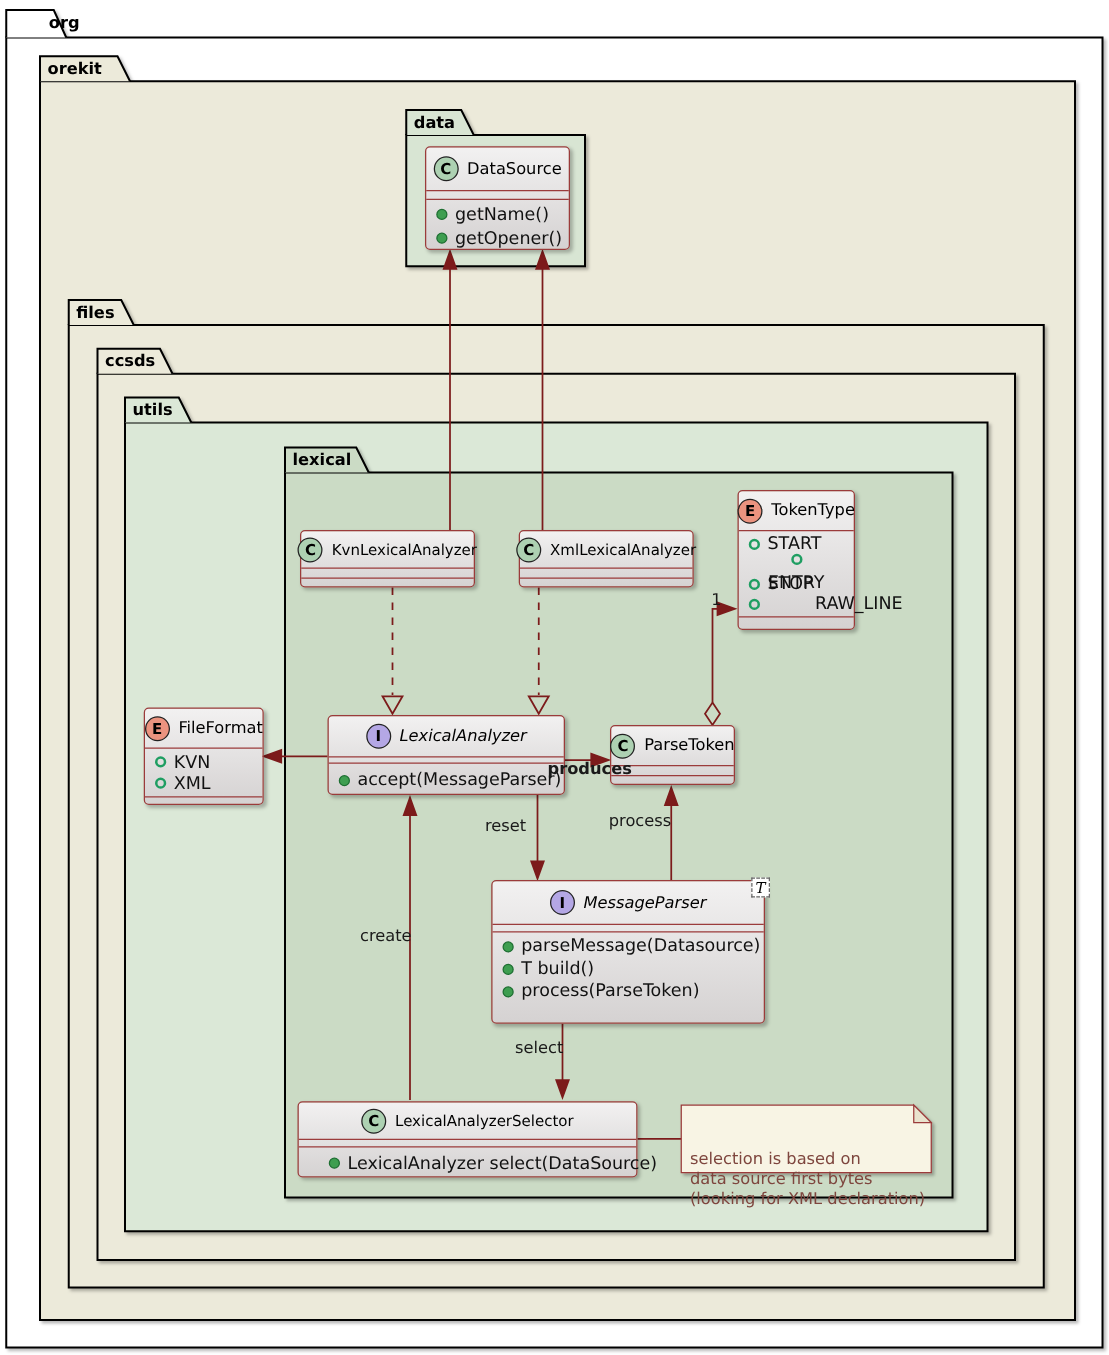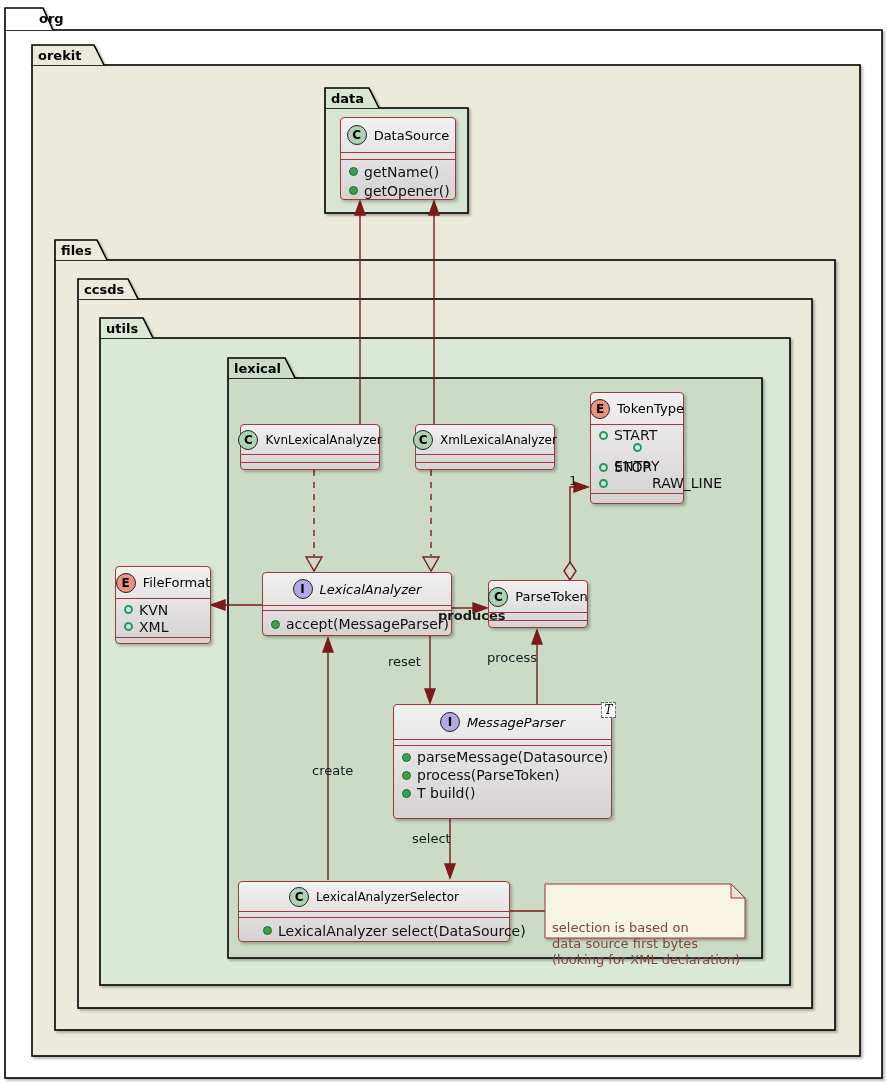--- a/index.html
+++ b/index.html
@@ -261,25 +261,25 @@
     <div class="sep"></div>
       <div class="gap" style="height:5px;"></div>
       <div class="sep"></div>
     <div class="members">
       <div class="member" style="height:18px;">
         <span class="marker method"></span>
         <span>parseMessage(Datasource)</span>
       </div>
       <div class="member" style="height:18px;">
         <span class="marker method"></span>
+        <span>T build()</span>
+      </div>
+      <div class="member" style="height:18px;">
+        <span class="marker method"></span>
         <span>process(ParseToken)</span>
-      </div>
-      <div class="member" style="height:18px;">
-        <span class="marker method"></span>
-        <span>T build()</span>
       </div>
     </div>
   </div>
   <div class="generic-badge" style="left:601px;top:702px;">T</div>
 
   <div class="cls" style="left:238px;top:881px;width:272px;height:61px;">
     <div class="title" style="height:29px;">
       <span class="spot spot-c">C</span>
       <span class="cname" style="font-size:12px;">LexicalAnalyzerSelector</span>
     </div>
@@ -290,21 +290,21 @@
       <div class="member" style="height:21px;padding-left:24px;">
         <span class="marker method"></span>
         <span>LexicalAnalyzer select(DataSource)</span>
       </div>
     </div>
   </div>
 
   <div class="edge-label" style="left:438px;top:608px;font-weight:bold;">produces</div>
   <div class="edge-label" style="left:388px;top:654px;">reset</div>
   <div class="edge-label" style="left:487px;top:650px;">process</div>
-  <div class="edge-label" style="left:288px;top:763px;margin-left:24px;">create</div>
+  <div class="edge-label" style="left:288px;top:742px;">create</div>
   <div class="edge-label" style="left:412px;top:831px;">select</div>
   <div class="edge-label" style="left:569px;top:473px;">1</div>
 
   <div class="note-text" style="left:552px;top:888px;margin-top:32px;">
     <div>selection is based on</div>
     <div>data source first bytes</div>
     <div>(looking for XML declaration)</div>
   </div>
 
 </div>

